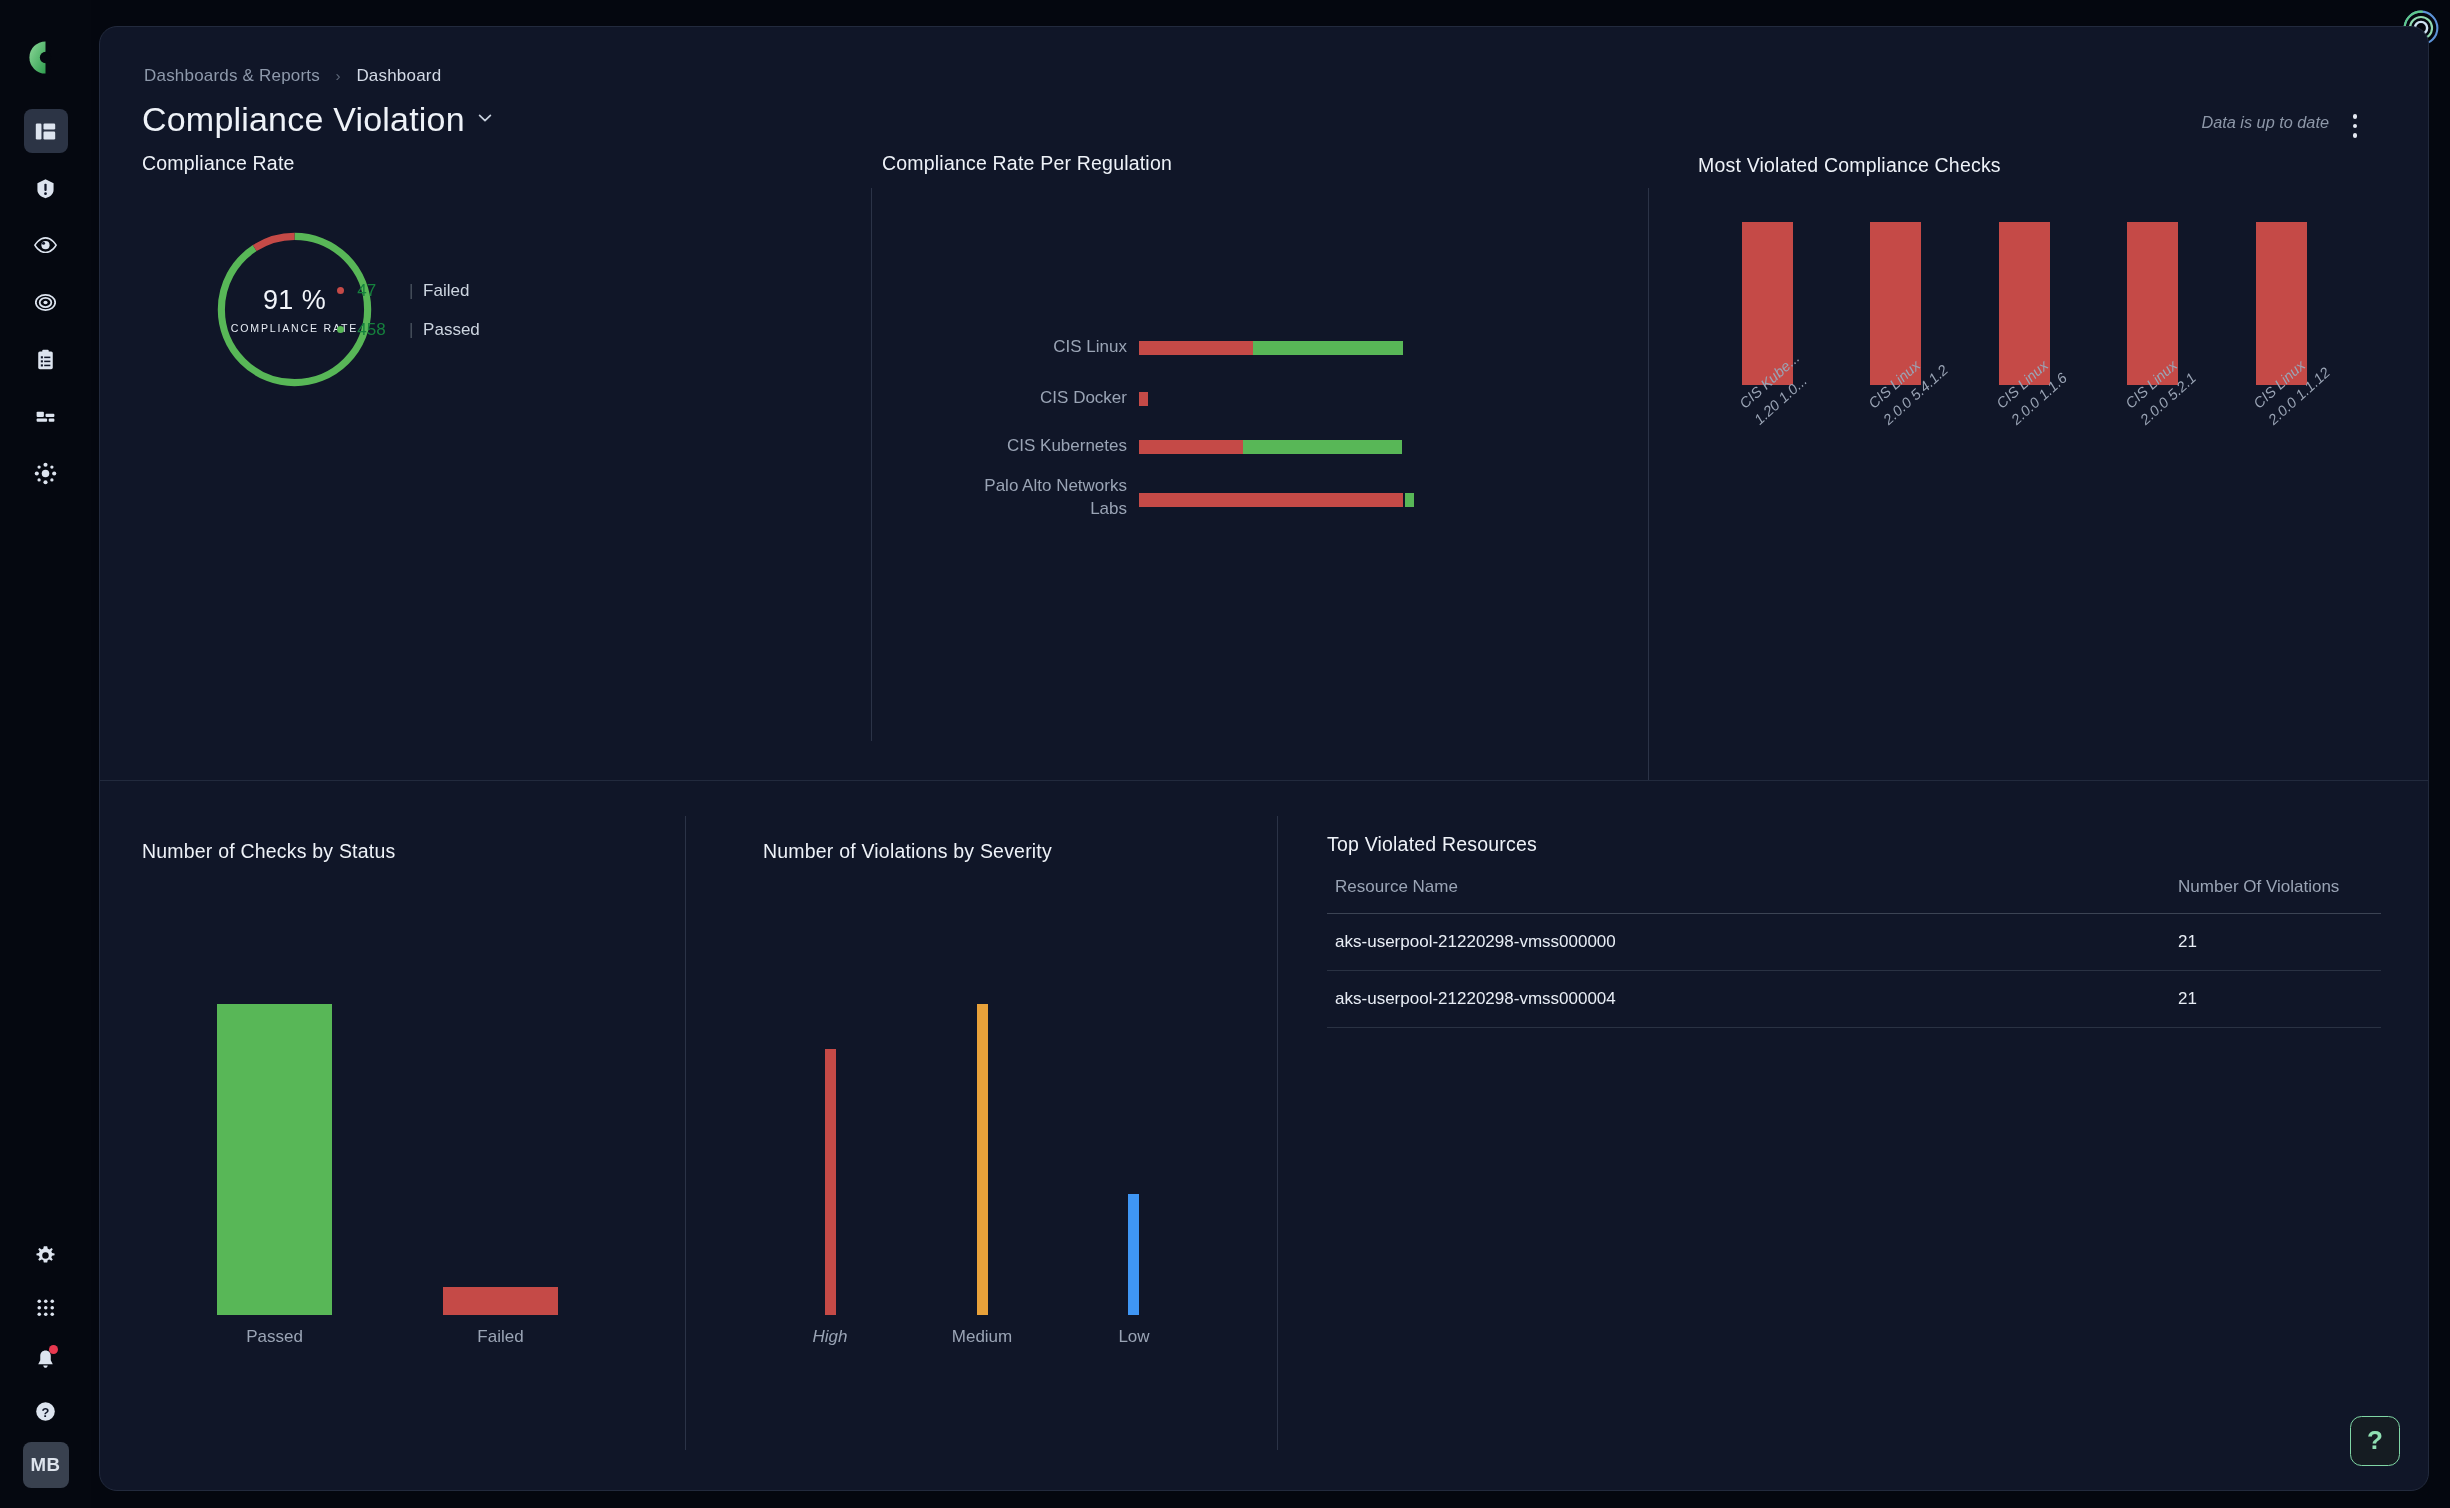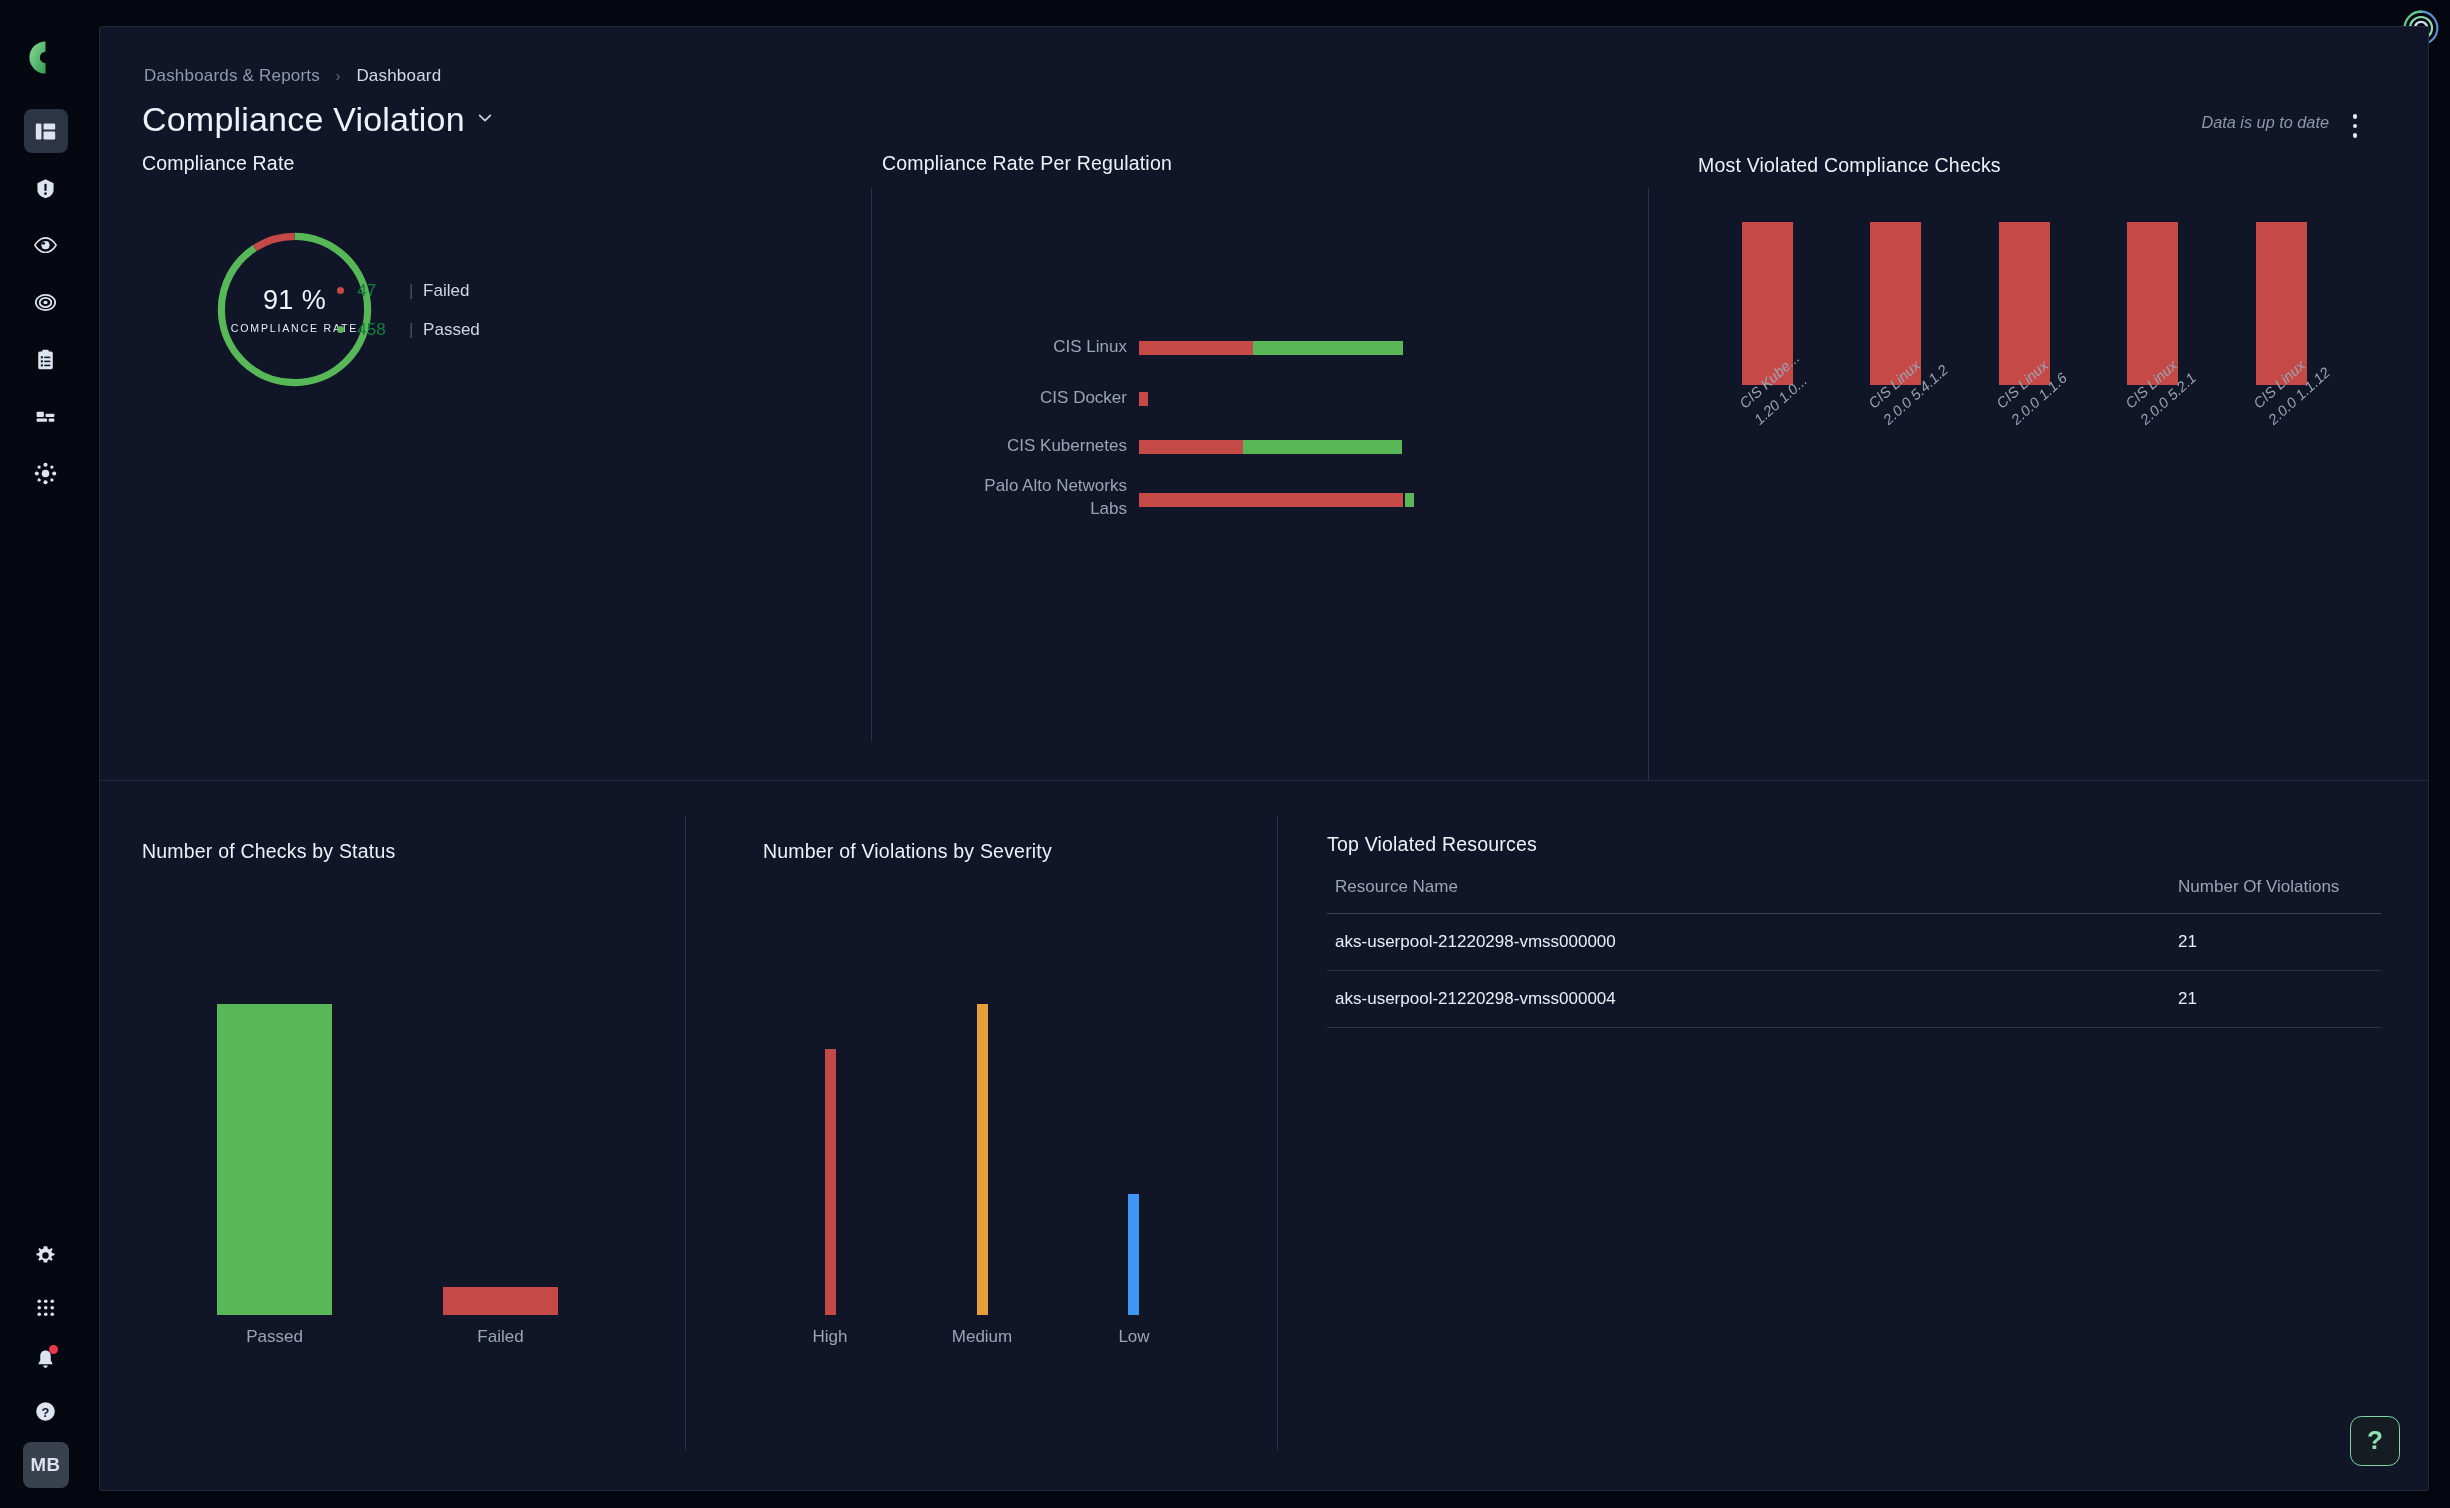--- a/index.html
+++ b/index.html
@@ -40,21 +40,21 @@
 
   
   #corner-ring { position: absolute; right: 11.4px; top: 9.8px; width: 36px; height: 36px; }
 
   
   #panel {
     position: absolute; left: 99px; top: 26px;
     width: 2330px; height: 1465px;
     background: #101628;
     border: 0.8px solid #222a3d;
-    border-radius: 3px;
+    border-radius: 18px;
     overflow: hidden;
   }
 
   
   #breadcrumb {
     position: absolute; left: 44px; top: 39px;
     font-size: 17px; color: #9aa4b5; letter-spacing: 0.2px;
   }
   #breadcrumb .crumb-link { color: #8e99ab; cursor: pointer; }
   #breadcrumb .sep { margin: 0 10.6px; color: #5d6778; font-size: 15.4px; }
@@ -439,21 +439,21 @@
     <div class="vbar-label" style="left:75px; top:323px; width:115px;">Passed</div>
     <div class="vbar-label" style="left:301px; top:323px; width:115px;">Failed</div>
   </div>
 
   <div class="card-title" style="left:634px; top:813px;margin-left:29px;">Number of Violations by Severity</div>
 
   <div class="vbars" style="left:634px; top:977px; width:504px; height:311px;">
     <div class="vbar" style="left:91px; width:10.6px; height:266px; background:#c54a47;"></div>
     <div class="vbar" style="left:243px; width:10.6px; height:311px; background:#e8a13a;"></div>
     <div class="vbar" style="left:394px; width:10.6px; height:121px; background:#3f96f4;"></div>
-    <div class="vbar-label" style="left:47px; top:323px; width:98px;">High</div>
+    <div class="vbar-label" style="left:47px; top:323px; width:98px;font-style:italic;">High</div>
     <div class="vbar-label" style="left:199px; top:323px; width:98px;">Medium</div>
     <div class="vbar-label" style="left:351px; top:323px; width:98px;">Low</div>
   </div>
 
   <div class="card-title" style="left:1227px; top:806px;">Top Violated Resources</div>
 
   <div id="tvr-table" style="left:1227px; top:850px; width:1054px;">
     <table>
       <thead>
         <tr>

